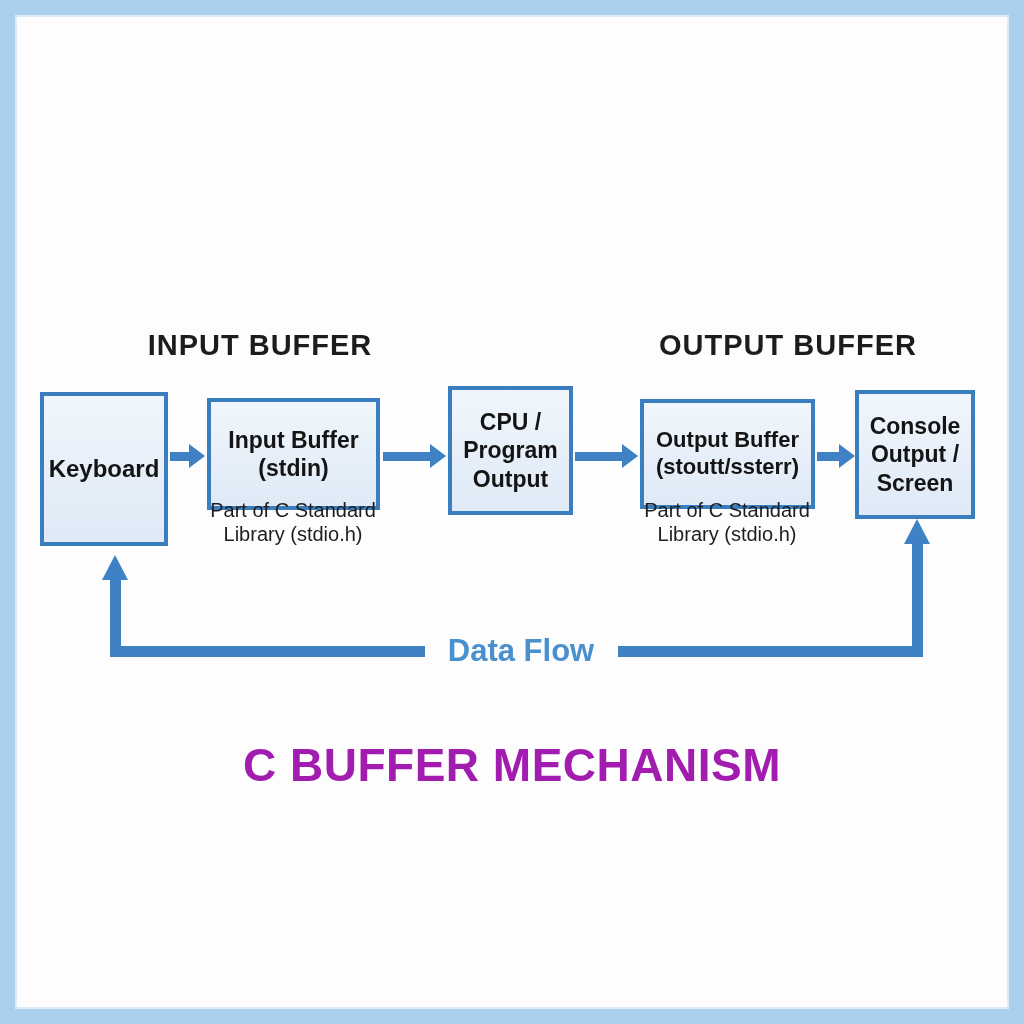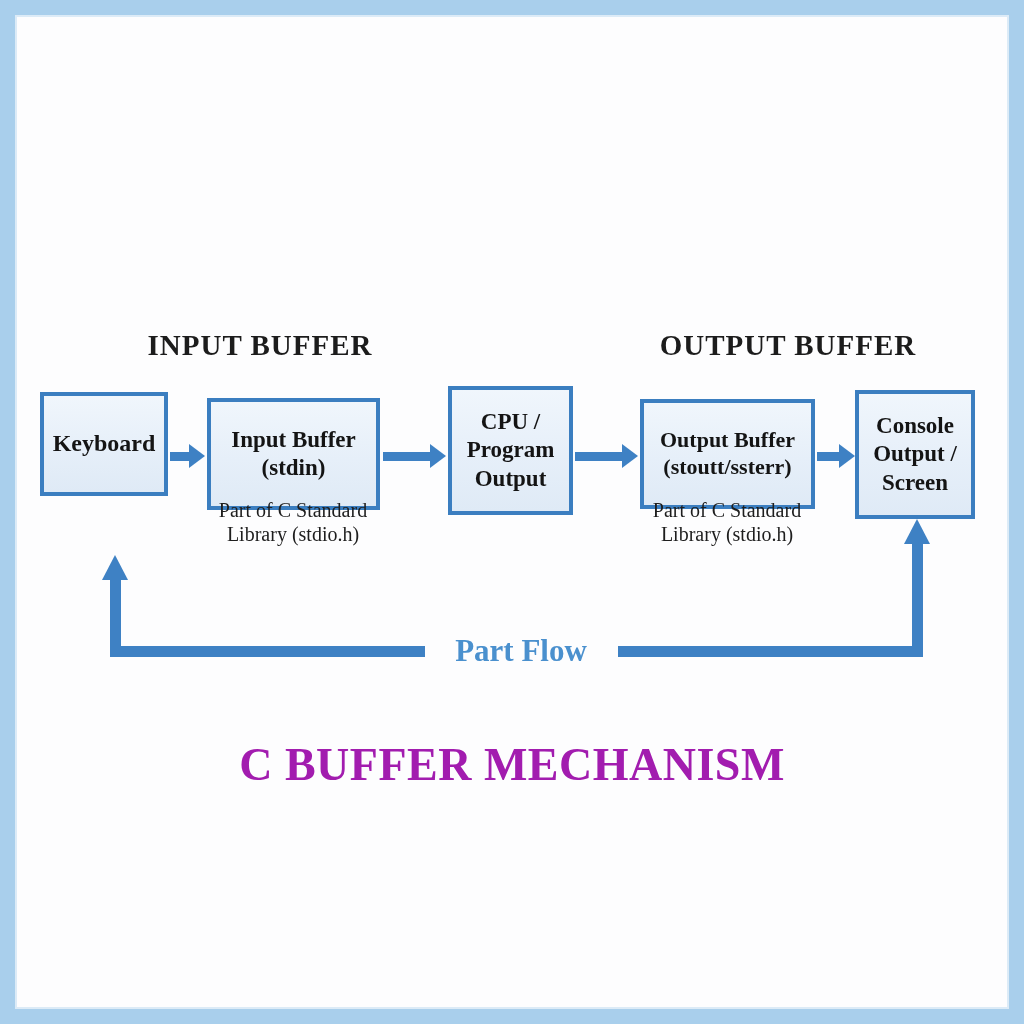--- a/index.html
+++ b/index.html
@@ -9,41 +9,40 @@
     background:#ffffff;
   }
   .frame{
     position:absolute;left:0;top:0;width:1024px;height:1024px;
     background:#a9cfec;box-sizing:border-box;
   }
   .canvas{
     position:absolute;left:15px;top:15px;right:15px;bottom:15px;
     background:#fdfdfe;
     box-shadow:inset 0 0 0 2px #dcebf7;
-    font-family:Liberation Serif, serif;
   }
   .heading{
     position:absolute;top:314px;
     font-size:29px;font-weight:bold;color:#1c1c1c;
     letter-spacing:1px;text-align:center;
   }
   .heading.input{left:105px;width:280px;}
   .heading.output{left:632px;width:282px;}
   .node{
     position:absolute;box-sizing:border-box;
     border:4px solid #3b7ec0;
     background:linear-gradient(180deg,#f0f6fc 0%,#e6eff9 55%,#dfeaf6 100%);
     display:flex;align-items:center;justify-content:center;
     text-align:center;
   }
   .node .label{
     font-weight:bold;color:#141414;font-size:23px;line-height:1.22;
     white-space:pre-line;padding:0 4px;
   }
-  .node.keyboard{left:25px;top:377px;width:128px;height:104px;}
+  .node.keyboard{left:25px;top:377px;width:128px;height:154px;}
   .node.keyboard .label{font-size:24px;}
   .node.input-buffer{left:192px;top:383px;width:173px;height:112px;}
   .node.cpu{left:433px;top:371px;width:125px;height:129px;}
   .node.output-buffer{left:625px;top:384px;width:175px;height:110px;}
   .node.output-buffer .label{font-size:22px;}
   .node.console{left:840px;top:375px;width:120px;height:129px;}
   .caption{
     position:absolute;top:483px;width:220px;
     font-size:20px;color:#1e1e1e;text-align:center;line-height:1.2;
     white-space:pre-line;
@@ -144,21 +143,21 @@
     </div>
 
     <div class="caption left">Part of C Standard
 Library (stdio.h)</div>
     <div class="caption right">Part of C Standard
 Library (stdio.h)</div>
 
     <div class="uphead left"></div>
     <div class="loop-seg loop-v-left"></div>
     <div class="loop-seg loop-h-left"></div>
-    <div class="flow-label">Part Flow</div>
+    <div class="flow-label">Data Flow</div>
     <div class="loop-seg loop-h-right"></div>
     <div class="loop-seg loop-v-right"></div>
     <div class="uphead right"></div>
 
     <div class="diagram-title">C BUFFER MECHANISM</div>
 
   </div>
 </div>
 
 </body></html>

